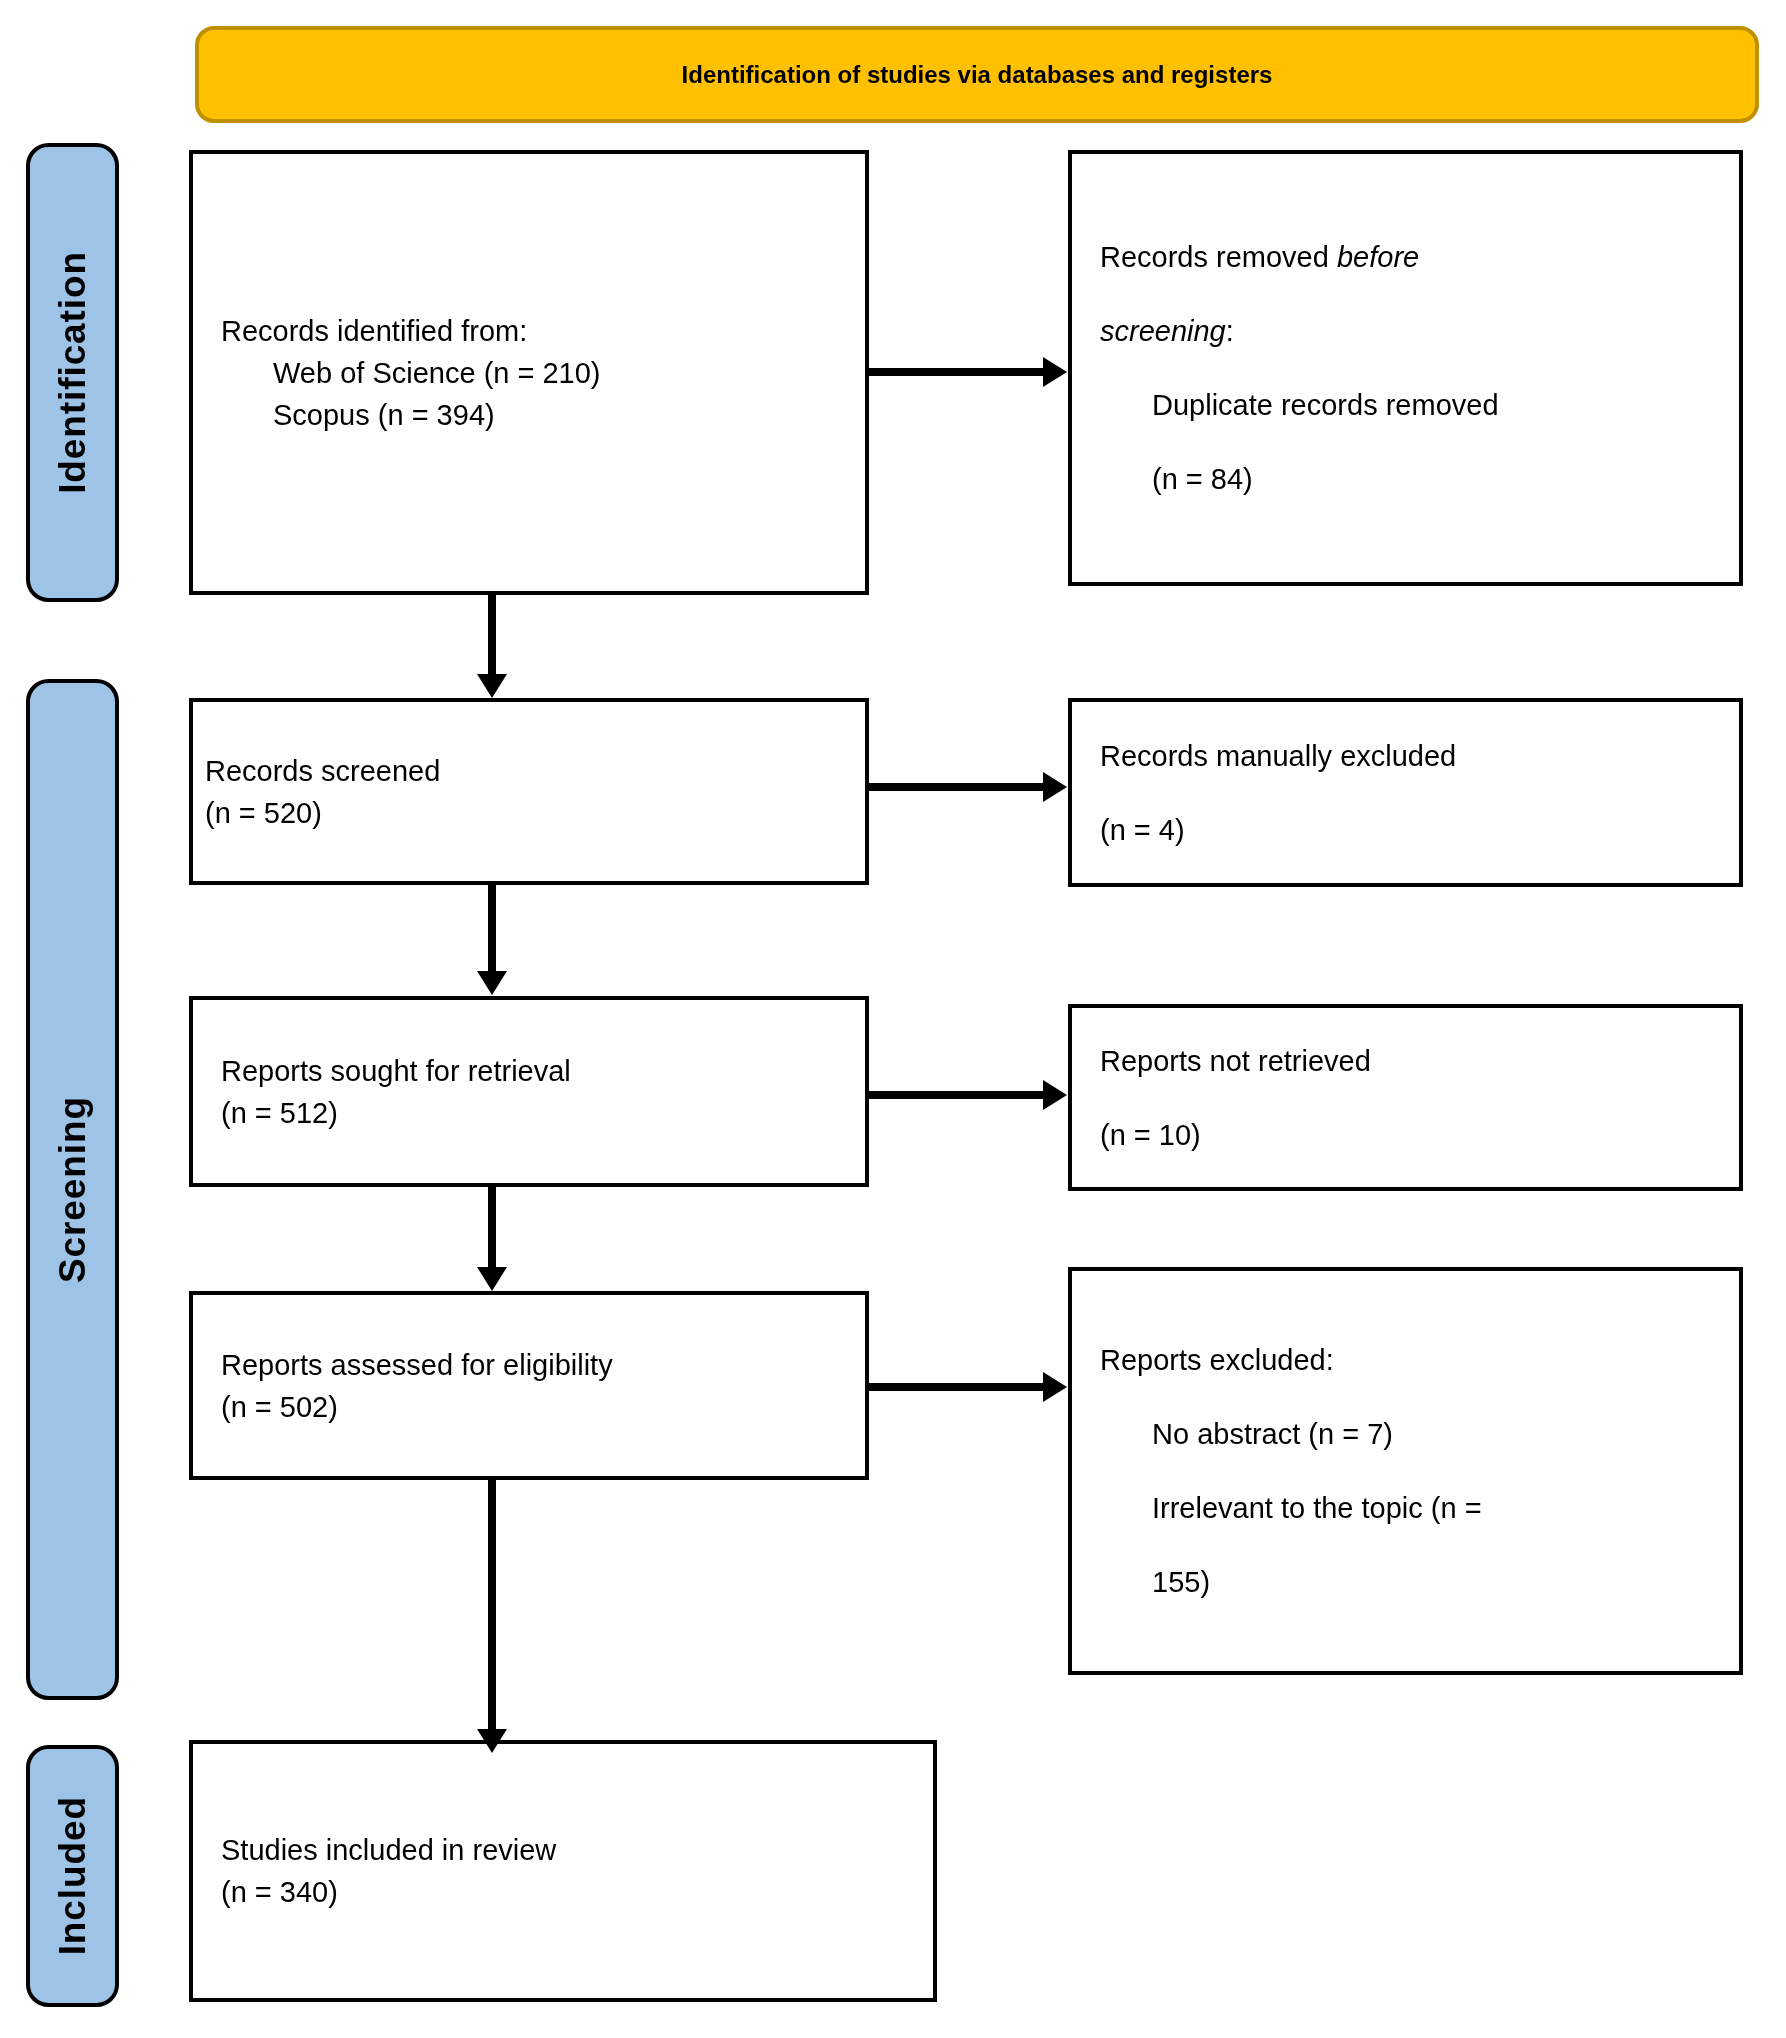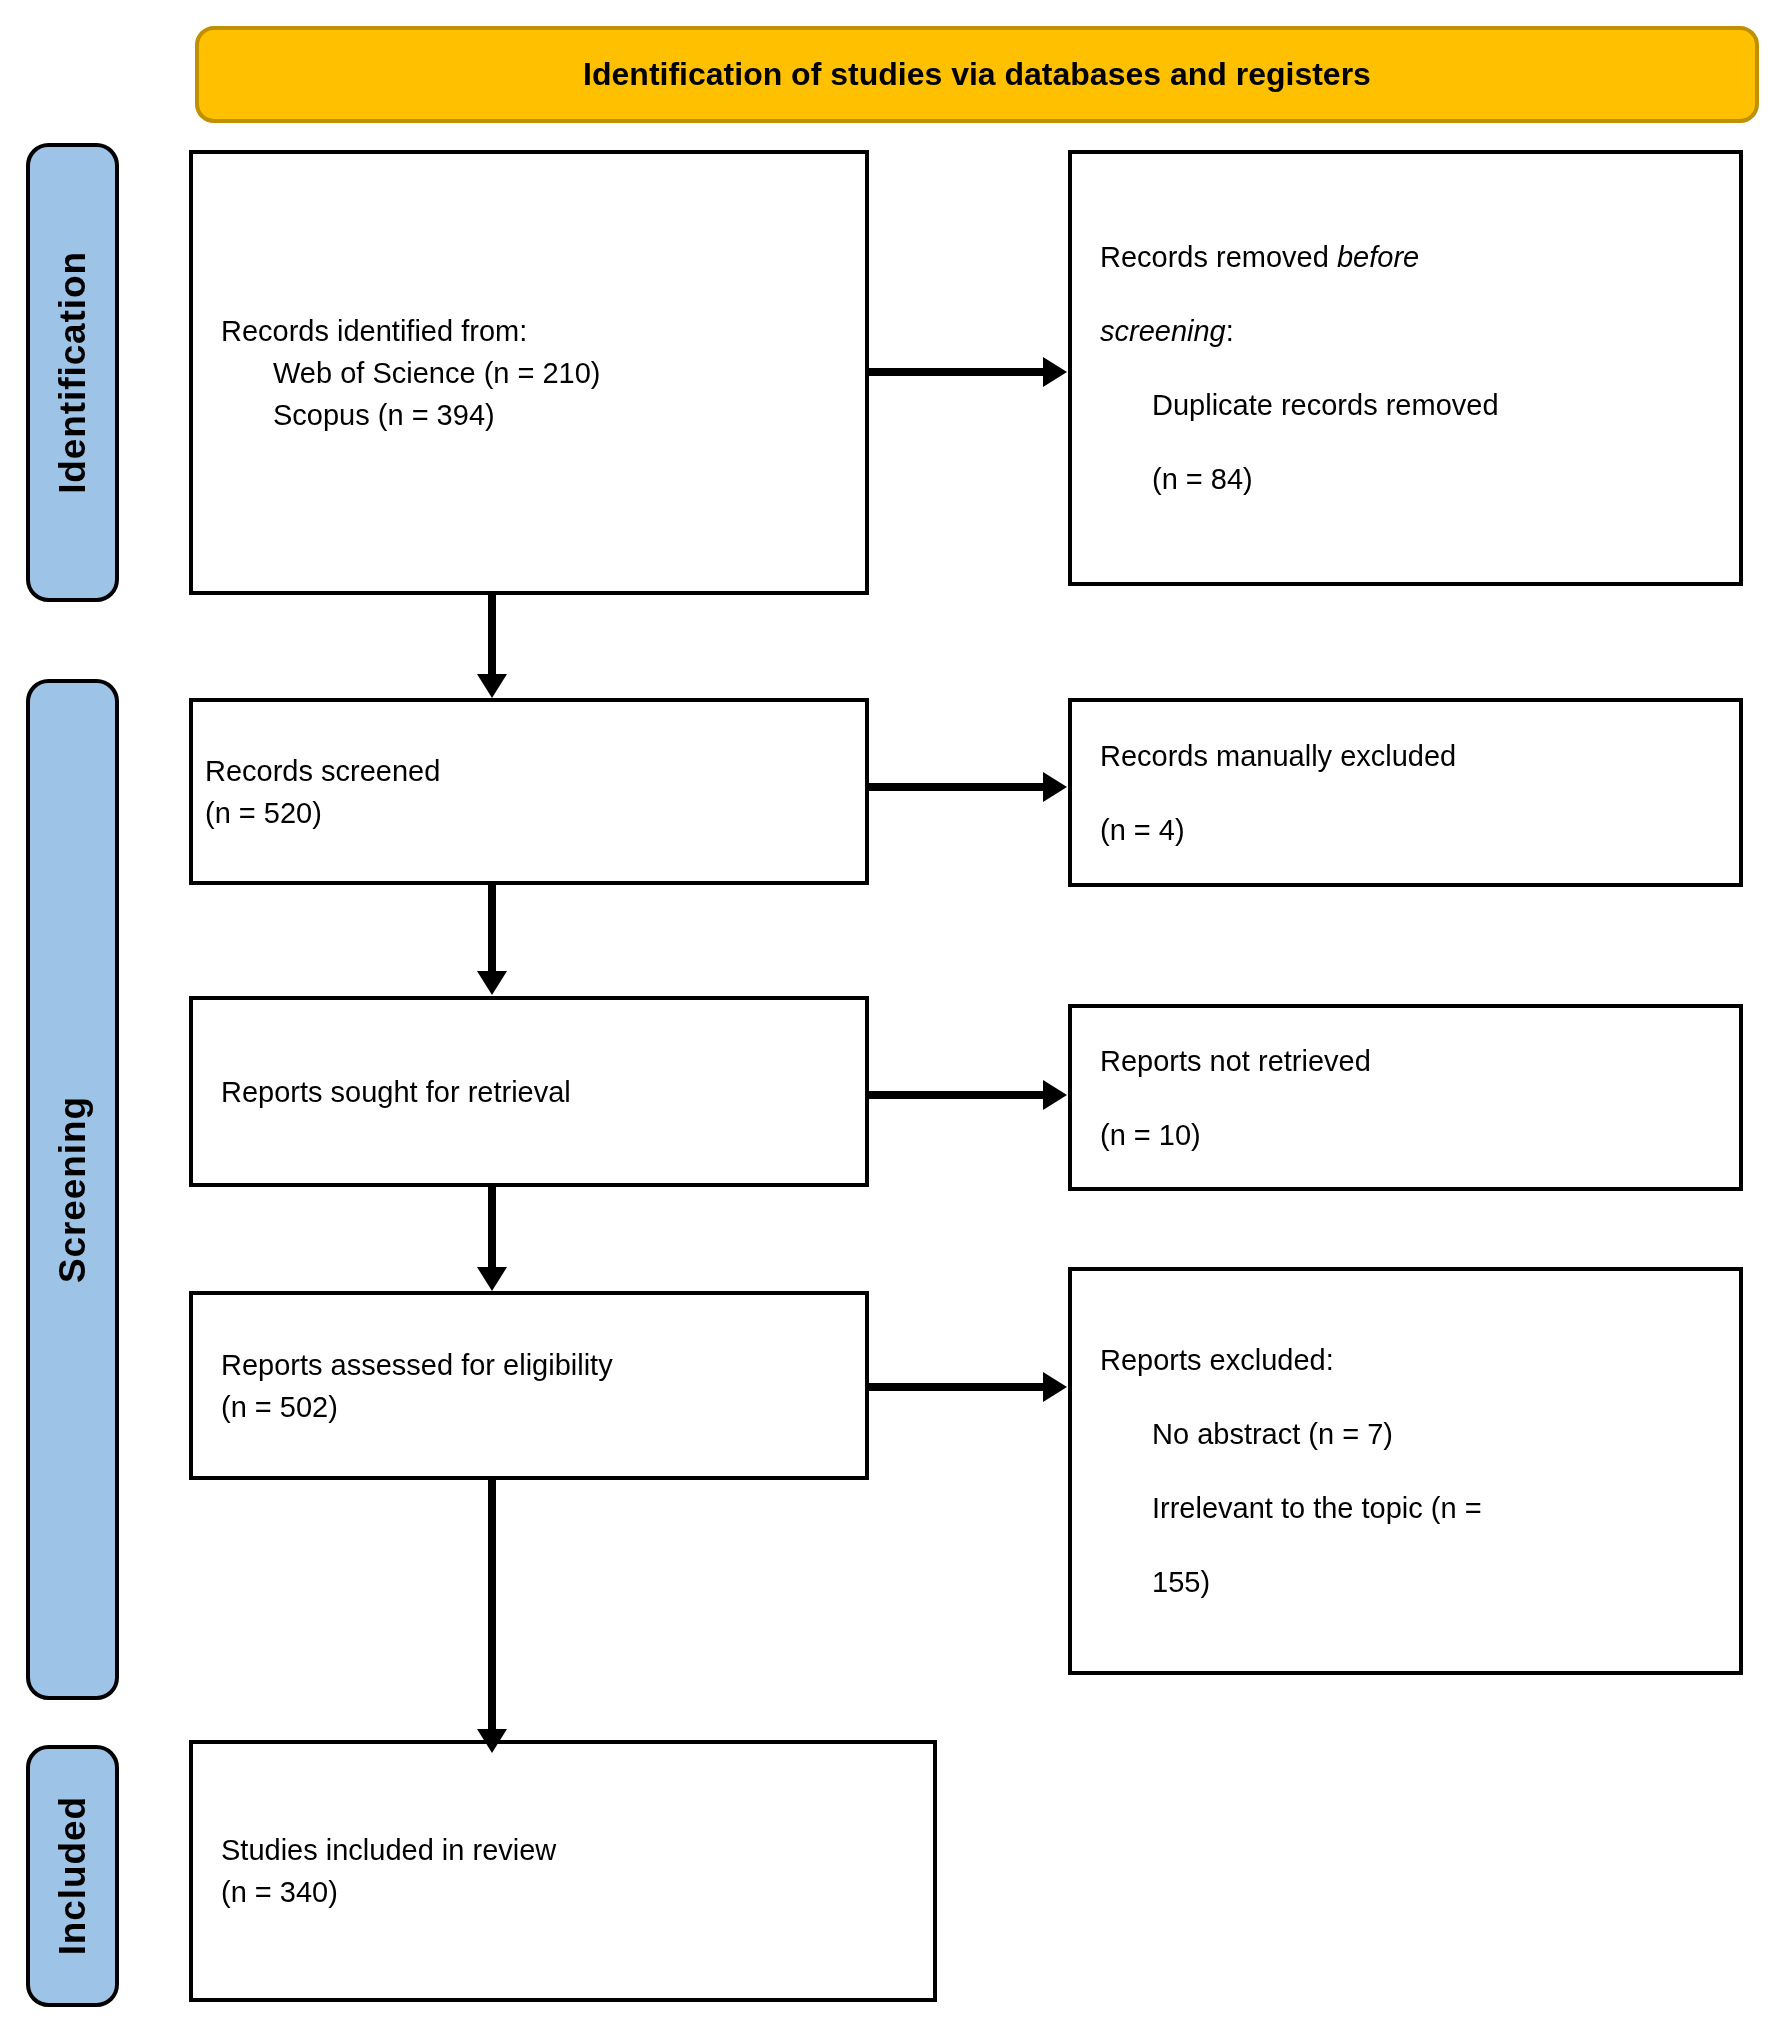--- a/index.html
+++ b/index.html
@@ -20,21 +20,21 @@
     font-family:"Liberation Sans", sans-serif;
     color:var(--text-color);
   }
   .banner{
     position:absolute;
     left:195px; top:26px; width:1564px; height:97px;
     background:var(--banner-fill);
     border:4.7px solid var(--banner-border);
     border-radius:19px;
     display:flex; align-items:center; justify-content:center;
-    font-size:32px; font-weight:bold;
+    font-size:24px; font-weight:bold;
   }
   .stage{
     position:absolute;
     left:26px; width:93px;
     background:var(--sidebar-fill);
     border:4.7px solid #000;
     border-radius:22.5px;
     display:flex; align-items:center; justify-content:center;
   }
   .stage .vtext{
@@ -135,20 +135,21 @@
       <div class="line"><span>Records screened</span></div>
       <div class="line"><span>(n = 520)</span></div>
     </div>
   <div class="fbox col-right r2">
       <div class="line"><span>Records manually excluded</span></div>
       <div class="line"><span>(n = 4)</span></div>
     </div>
 
   <div class="fbox col-left b3">
       <div class="line"><span>Reports sought for retrieval</span></div>
+      <div class="line"><span>(n = 512)</span></div>
     </div>
   <div class="fbox col-right r3">
       <div class="line"><span>Reports not retrieved</span></div>
       <div class="line"><span>(n = 10)</span></div>
     </div>
 
   <div class="fbox col-left b4">
       <div class="line"><span>Reports assessed for eligibility</span></div>
       <div class="line"><span>(n = 502)</span></div>
     </div>

